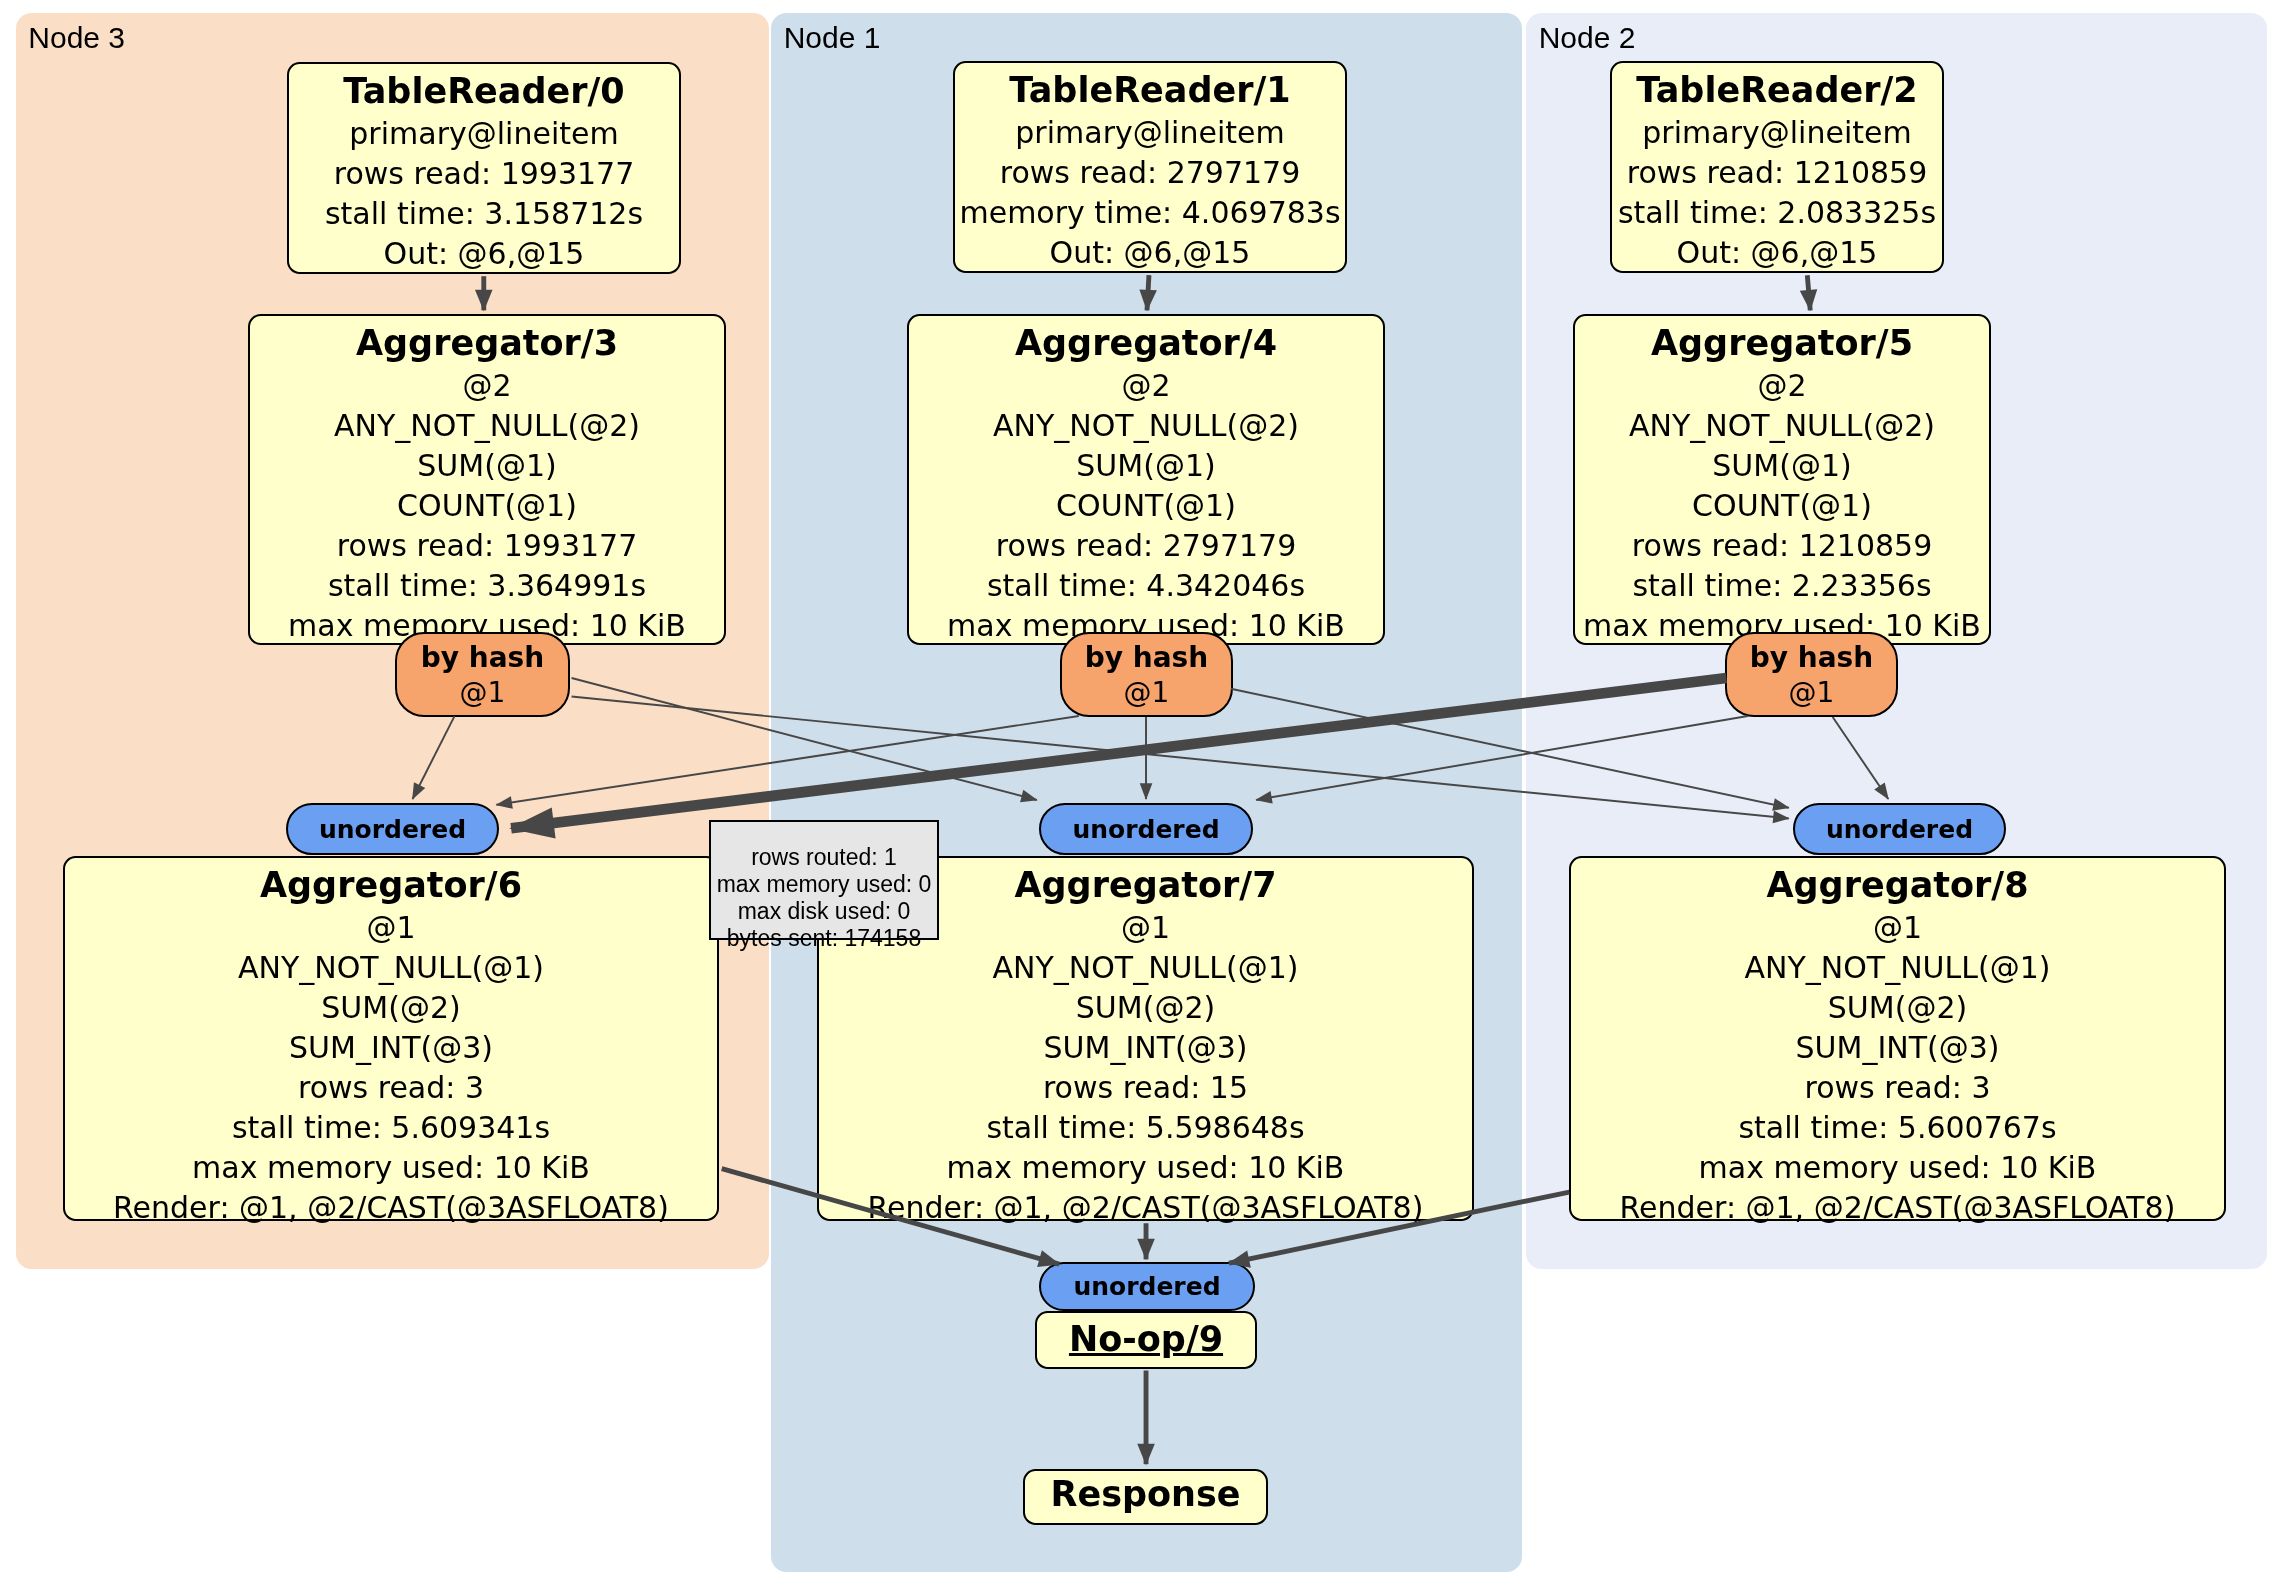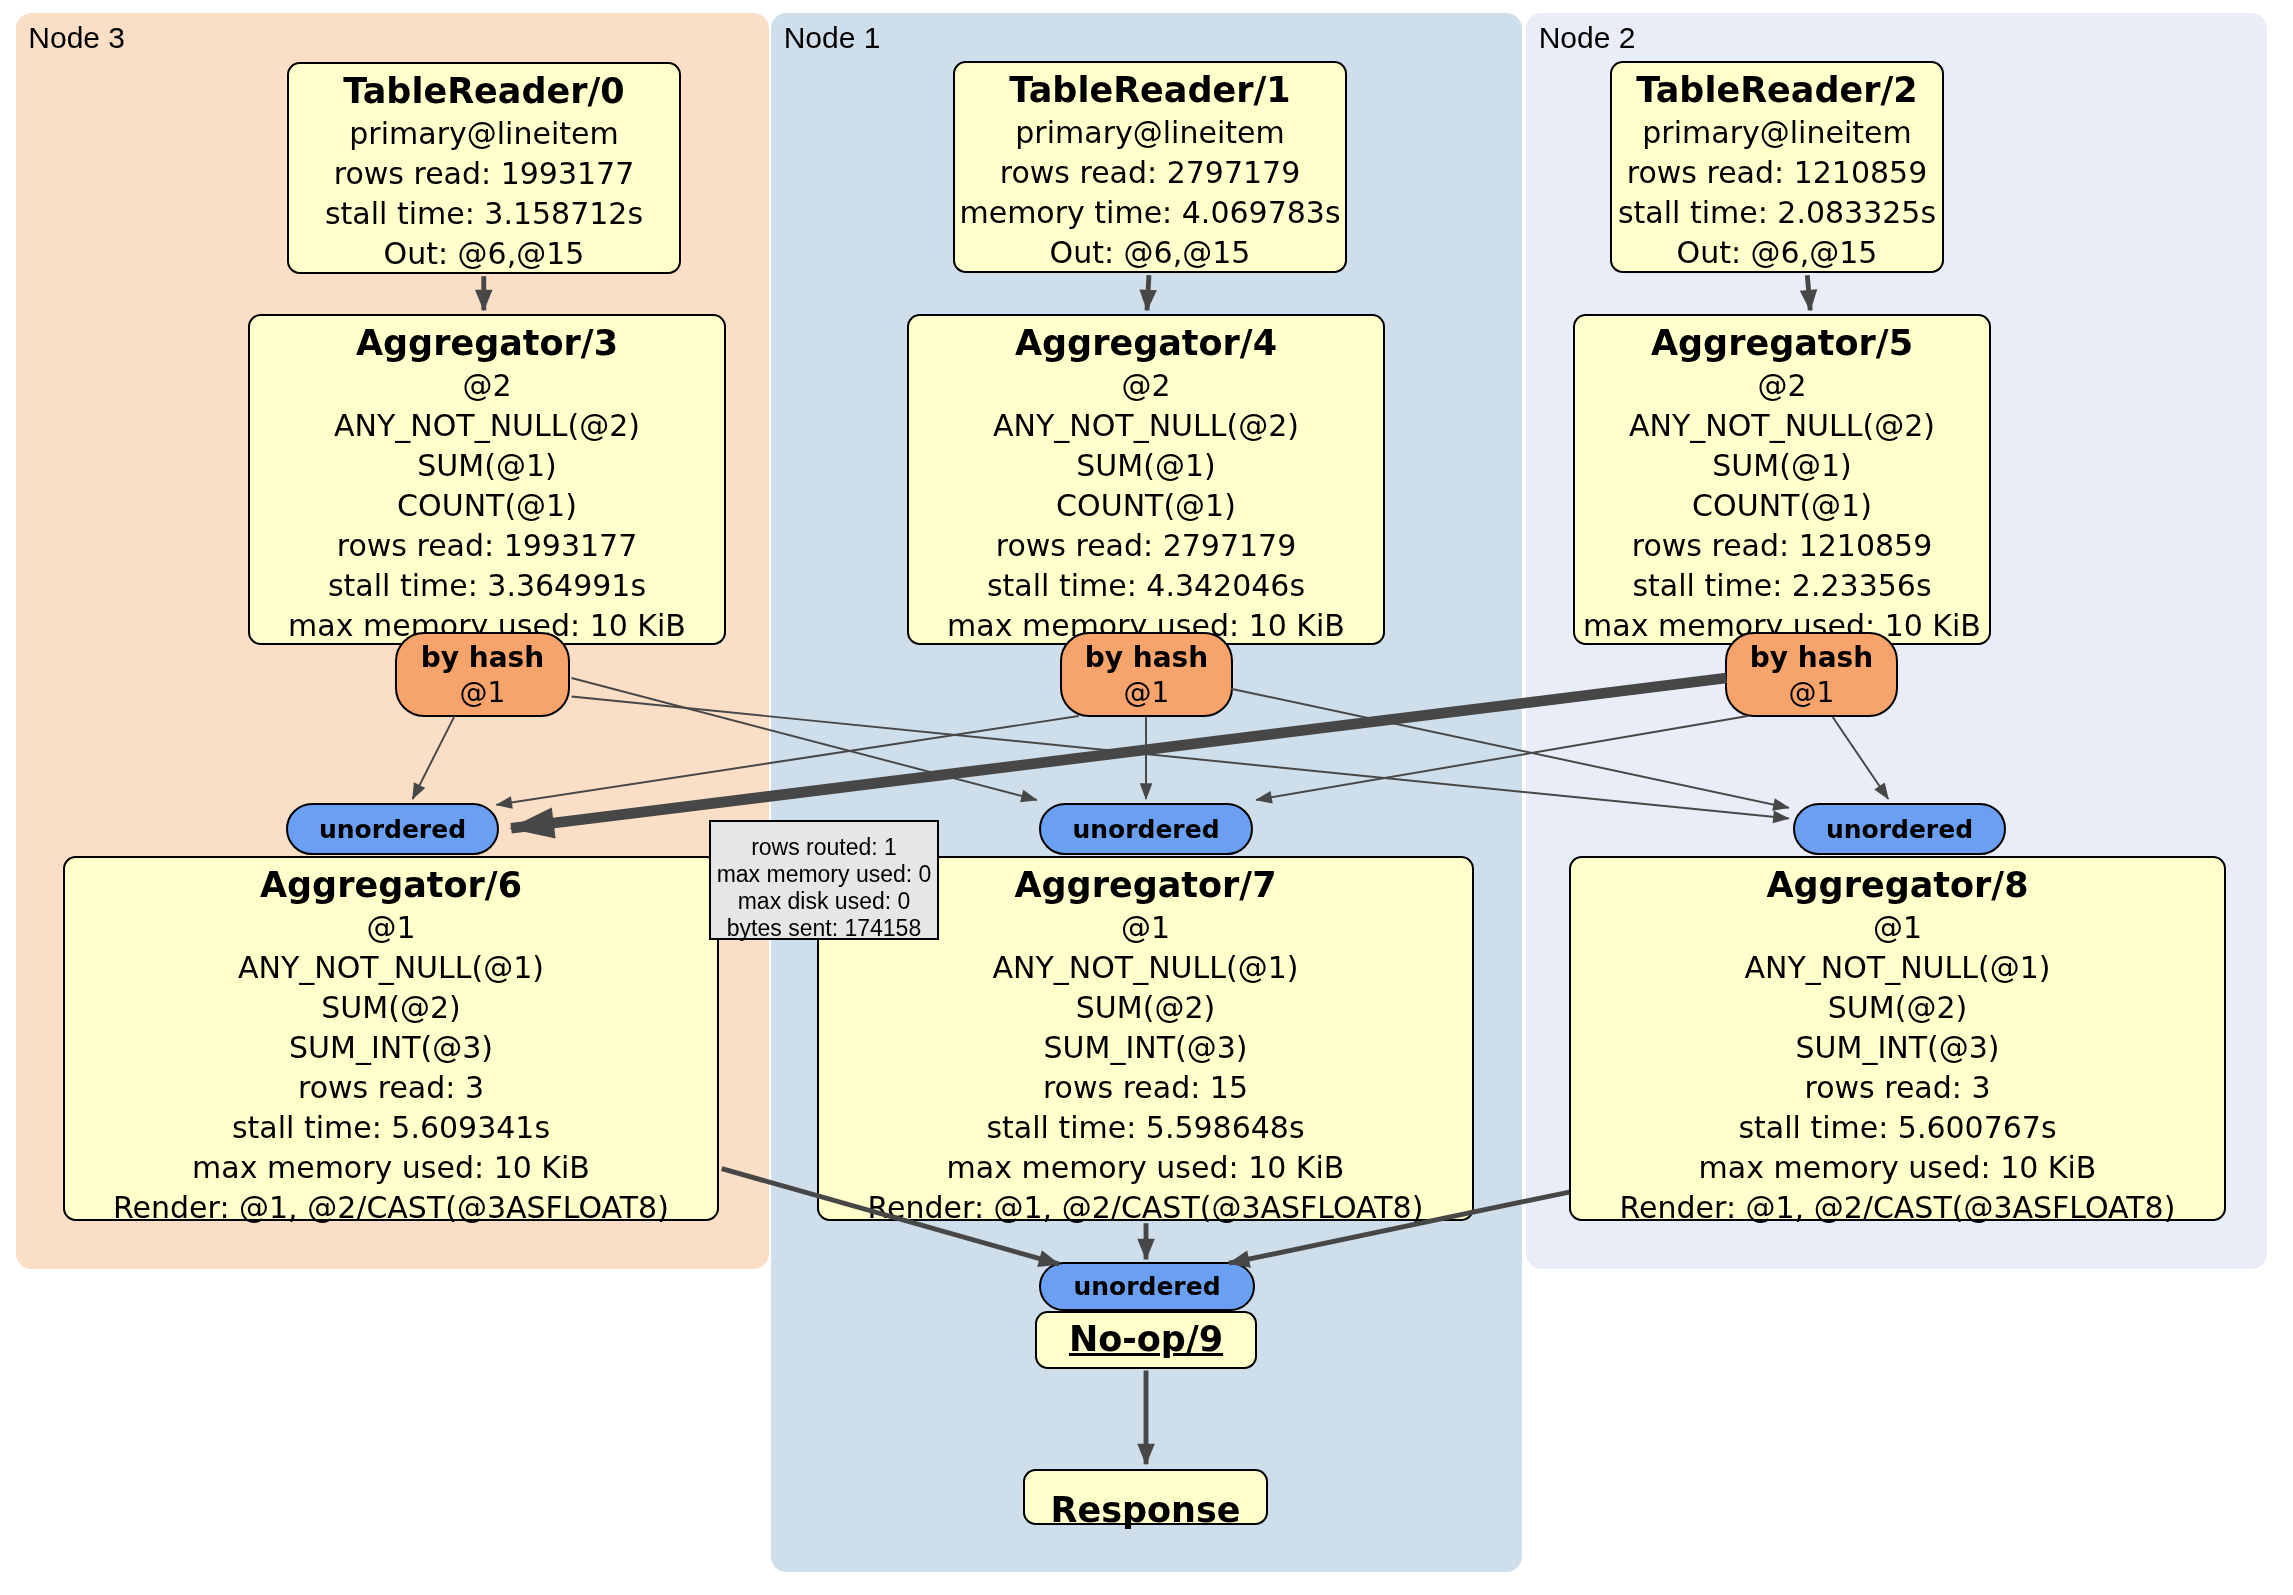--- a/index.html
+++ b/index.html
@@ -13,21 +13,21 @@
   .pline{font:30px/40px "DejaVu Sans",sans-serif;white-space:nowrap;}
   .router{position:absolute;background:#f7a36c;border:2.9px solid #000;border-radius:29px;
           box-sizing:border-box;text-align:center;padding-top:5.9px;}
   .rtitle{font:bold 28px/35px "DejaVu Sans",sans-serif;}
   .rsub{font:28px/35px "DejaVu Sans",sans-serif;}
   .sync{position:absolute;background:#6b9ff1;border:2.9px solid #000;border-radius:26px;
         box-sizing:border-box;text-align:center;display:flex;align-items:center;justify-content:center;}
   .sync span{font:bold 25px "DejaVu Sans",sans-serif;}
   .edges{position:absolute;left:0;top:0;}
   .tooltip{position:absolute;background:#e6e6e6;border:2.9px solid #000;box-sizing:border-box;
-           text-align:center;padding-top:12px;}
+           text-align:center;padding-top:22px;}
   .tline{font:23px/27px "Liberation Sans",sans-serif;white-space:nowrap;}
 </style>
 </head>
 <body>
 
 <div class="canvas">
 
   <div class="node-group" style="left:15.6px;top:12.7px;width:753px;height:1256px;background:#fbdec6;">
     <div class="node-label">Node 3</div>
   </div>
@@ -121,21 +121,21 @@
     <div class="pline">SUM_INT(@3)</div>
     <div class="pline">rows read: 3</div>
     <div class="pline">stall time: 5.600767s</div>
     <div class="pline">max memory used: 10 KiB</div>
     <div class="pline">Render: @1, @2/CAST(@3ASFLOAT8)</div>
   </div>
 
   <div class="proc" style="left:1035px;top:1311px;width:222px;height:58px;padding-top:2.9px;text-decoration:underline;">
     <div class="ptitle">No-op/9</div>
   </div>
-  <div class="proc" style="left:1023px;top:1469px;width:245px;height:56px;padding-top:16px;">
+  <div class="proc" style="left:1023px;top:1469px;width:245px;height:56px;padding-top:0;">
     <div class="ptitle">Response</div>
   </div>
 
   <div class="router" style="left:395px;top:632px;width:175px;height:85px;">
     <div class="rtitle">by hash</div>
     <div class="rsub">@1</div>
   </div>
   <div class="router" style="left:1060px;top:632px;width:173px;height:85px;">
     <div class="rtitle">by hash</div>
     <div class="rsub">@1</div>

